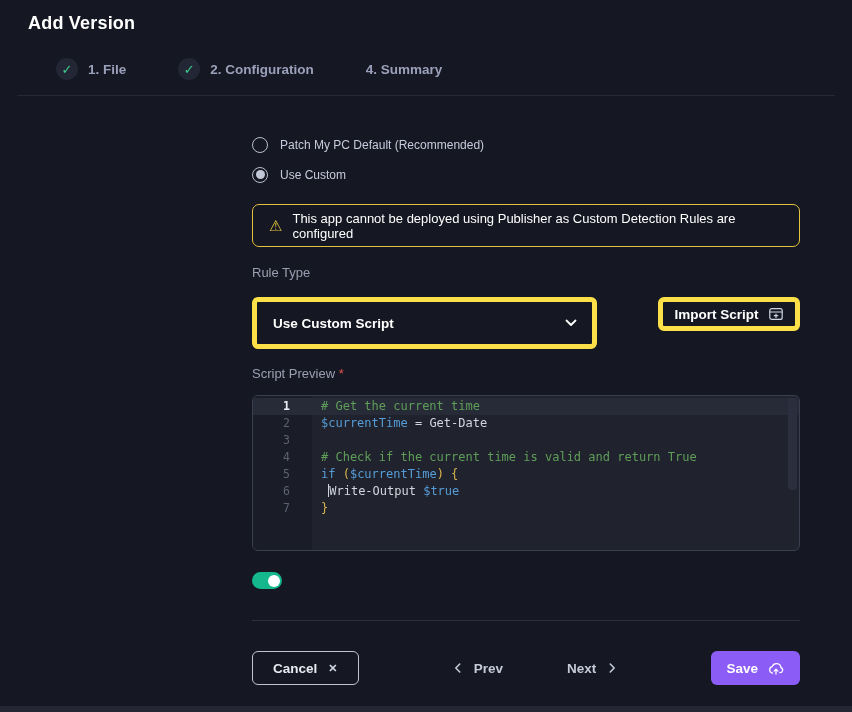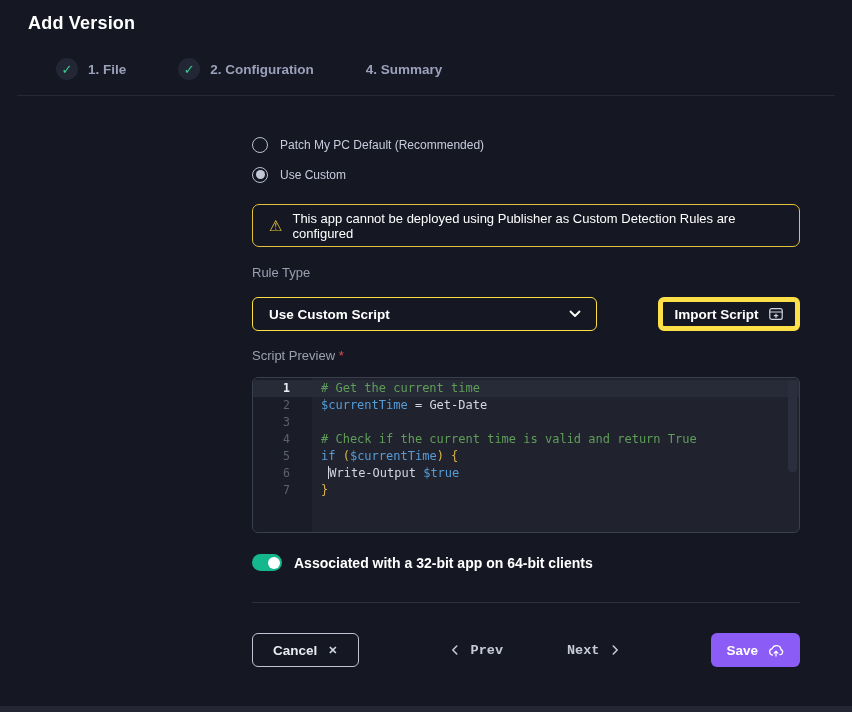--- a/index.html
+++ b/index.html
@@ -21,21 +21,21 @@
   .tab-divider{height:1px;background:#262938;margin:0 17px;}
   
   .content{width:548px;margin:40px 0 0 252px;}
   .radio-row{display:flex;align-items:center;gap:12px;height:17px;margin-bottom:13px;color:#c7cbdc;font-size:12px;cursor:pointer;}
   .radio{width:16px;height:16px;border:1.5px solid #b9bece;border-radius:50%;box-sizing:border-box;position:relative;flex:none;}
   .radio.selected::after{content:"";position:absolute;inset:2.5px;background:#c3c8d6;border-radius:50%;}
   .warning-box{margin-top:21px;box-sizing:border-box;height:43px;border:1px solid #e2c13c;border-radius:7px;display:flex;align-items:center;gap:10px;padding:0 16px;color:#ffffff;font-size:13px;}
   .warning-icon{color:#e2c13c;font-size:15px;line-height:1;}
   .field-label{margin-top:18px;color:#9aa0b2;font-size:13px;height:16px;}
   .controls-row{display:flex;justify-content:space-between;margin-top:16px;}
-  .dropdown{width:345px;height:34px;box-sizing:border-box;border:1px solid #fde047;border-radius:6px;display:flex;align-items:center;justify-content:space-between;padding:0 12px 0 16px;color:#ffffff;font-weight:600;font-size:13.5px;cursor:pointer;background:transparent;}
+  .dropdown{width:345px;height:52px;box-sizing:border-box;border:5px solid #fde047;border-radius:6px;display:flex;align-items:center;justify-content:space-between;padding:0 12px 0 16px;color:#ffffff;font-weight:600;font-size:13.5px;cursor:pointer;background:transparent;}
   .import-btn{width:142px;height:34px;box-sizing:border-box;border:5px solid #fde047;border-radius:6px;display:flex;align-items:center;justify-content:center;gap:9px;color:#ffffff;font-weight:bold;font-size:13.5px;background:transparent;cursor:pointer;}
   .script-label{margin-top:17px;height:16px;color:#9aa0b2;font-size:13px;}
   .req{color:#e05252;}
   
   .editor{margin-top:13px;height:156px;box-sizing:border-box;border:1px solid #3a3f50;border-radius:6px;background:#20232e;display:flex;position:relative;overflow:hidden;font-family:"DejaVu Sans Mono","Liberation Mono",monospace;font-size:12px;}
   .gutter{width:59px;flex:none;background:#1a1d27;padding-top:2px;}
   .gutter .ln{height:17px;line-height:17px;text-align:right;padding-right:22px;color:#5c6172;font-size:11.5px;}
   .gutter .ln.active{background:#272b38;color:#eceef5;font-weight:bold;}
   .codecol{flex:1;padding-top:2px;}
   .code-row{height:17px;line-height:17px;padding-left:9px;white-space:pre;}
@@ -48,21 +48,21 @@
   .scroll-thumb{position:absolute;top:2px;right:2px;width:9px;height:92px;background:#2b2f3d;border-radius:4px;}
   
   .toggle-row{display:flex;align-items:center;gap:12px;margin-top:21px;height:17px;color:#ffffff;font-weight:600;font-size:14px;}
   .toggle{width:30px;height:17px;border-radius:9px;background:#14b88c;position:relative;flex:none;cursor:pointer;}
   .toggle::after{content:"";position:absolute;right:2.5px;top:2.5px;width:12px;height:12px;border-radius:50%;background:#ffffff;}
   
   .footer-divider{height:1px;background:#2c2f3e;margin-top:31px;}
   .footer{display:flex;align-items:center;justify-content:space-between;margin-top:30px;}
   .cancel-btn{height:34px;box-sizing:border-box;padding:0 20px;border:1px solid #bfc3d4;border-radius:6px;color:#e8eaf2;font-weight:bold;font-size:13.5px;display:flex;align-items:center;gap:11px;background:transparent;cursor:pointer;}
   .x-icon{font-size:11px;color:#cfd3e2;}
-  .nav-group{display:flex;gap:64px;font-family:Liberation Mono, monospace;}
+  .nav-group{display:flex;gap:64px;}
   .nav-btn{display:flex;align-items:center;gap:9px;color:#c6cad9;font-weight:bold;font-size:13.5px;cursor:pointer;}
   .save-btn{height:34px;box-sizing:border-box;padding:0 15px;background:#8b5cf6;border:none;border-radius:6px;color:#ffffff;font-weight:bold;font-size:13.5px;display:flex;align-items:center;gap:9px;cursor:pointer;}
   .bottom-strip{position:absolute;left:0;bottom:0;width:852px;height:6px;background:#242634;}
   svg{display:block;}
 </style>
 </head>
 <body>
 
 <div class="header">
   <div class="page-title">Add Version</div>
@@ -149,21 +149,20 @@
         <div class="code-row"><span class="tok-comment"># Check if the current time is valid and return True</span></div>
         <div class="code-row"><span class="tok-var">if </span><span class="tok-punct">(</span><span class="tok-var">$currentTime</span><span class="tok-punct">) {</span></div>
         <div class="code-row"><span class="tok-plain"> </span><span class="tok-caret"></span><span class="tok-plain">Write-Output </span><span class="tok-var">$true</span></div>
         <div class="code-row"><span class="tok-punct">}</span></div>
       </div>
     <div class="scroll-thumb"></div>
   </div>
 
   <div class="toggle-row">
     <span class="toggle"></span>
-    <span>Associated with a 32-bit app on 64-bit clients</span>
   </div>
 
   <div class="footer-divider"></div>
 
   <div class="footer">
     <button class="cancel-btn">
       <span>Cancel</span>
       <span class="x-icon">✕</span>
     </button>
     <div class="nav-group">

